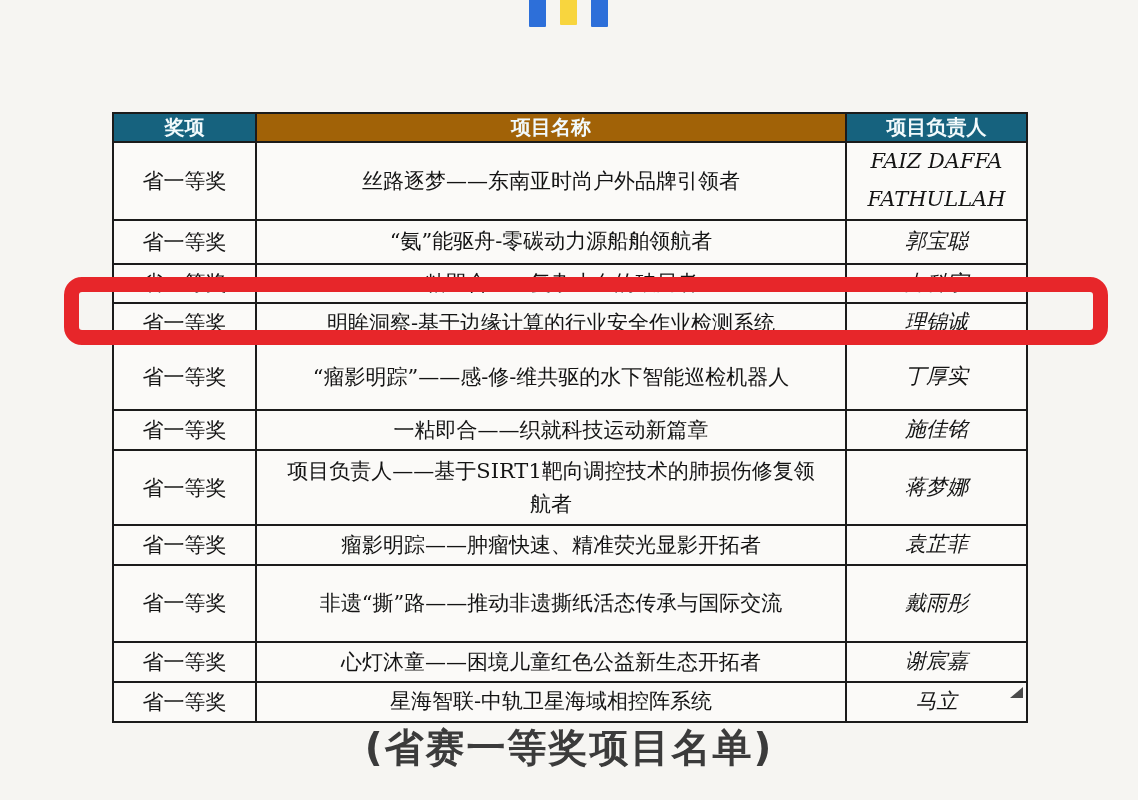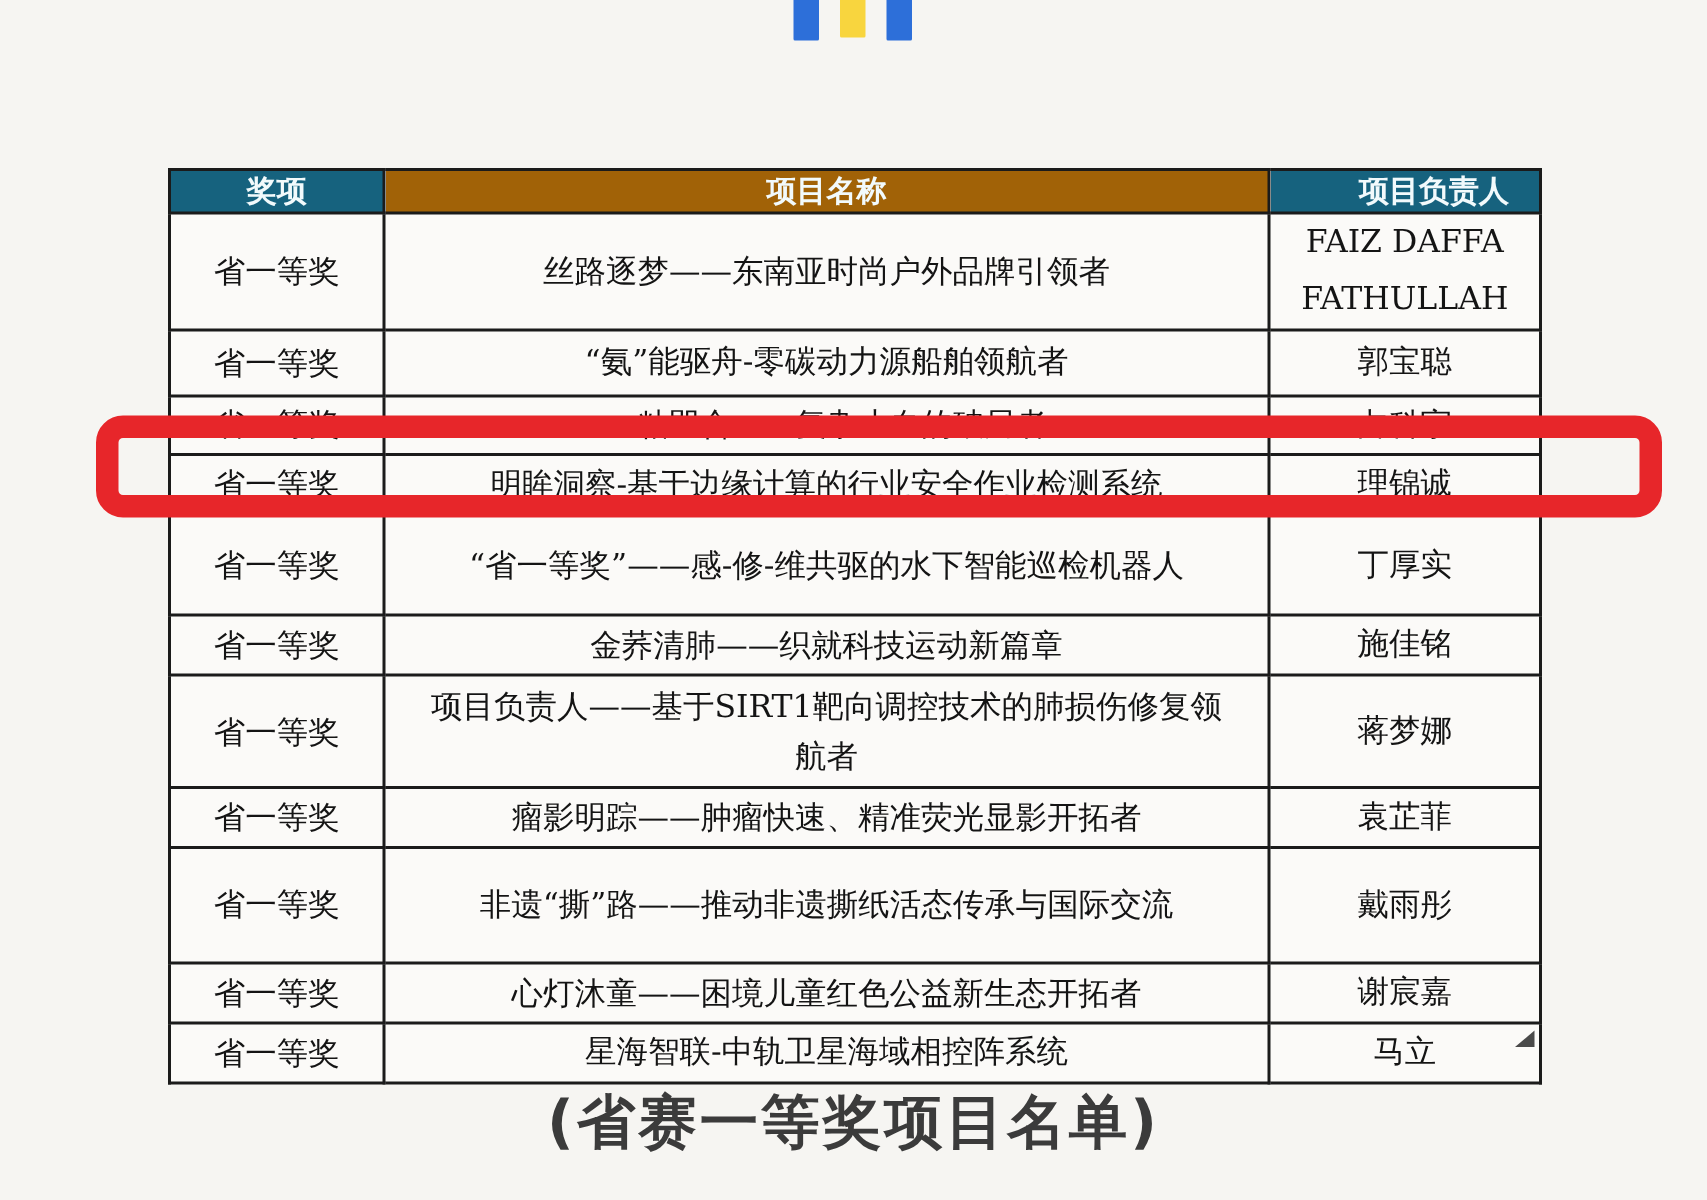--- a/index.html
+++ b/index.html
@@ -29,21 +29,21 @@
   thead tr{height:29px;}
   table.award th{
     color:#f2fafc;
     font-size:20px;font-weight:bold;
     font-family:"DejaVu Sans","Liberation Sans",sans-serif;
   }
   table.award td{
     color:#141414;font-size:21px;
     font-family:"DejaVu Serif","Liberation Serif",serif;
   }
-  td.c-leader{line-height:1.8;font-size:20px;}
+  td.c-leader{line-height:1.8;font-size:20px;font-style:italic;}
   td.c-project{line-height:1.55;margin-top:16px;}
   tbody tr:nth-child(1){height:77px;}
   tbody tr:nth-child(2){height:44px;}
   tbody tr:nth-child(3){height:34px;}
   tbody tr:nth-child(4){height:40px;}
   tbody tr:nth-child(5){height:67px;}
   tbody tr:nth-child(6){height:37px;}
   tbody tr:nth-child(7){height:75px;}
   tbody tr:nth-child(8){height:33px;}
   tbody tr:nth-child(9){height:77px;}
@@ -89,21 +89,21 @@
 <table class="award">
   <colgroup>
     <col style="width:143px">
       <col style="width:590px">
       <col style="width:181px">
   </colgroup>
   <thead>
     <tr>
       <th style="background: rgb(22, 98, 126);">奖项</th>
       <th style="background: #a16207;">项目名称</th>
-      <th style="background: rgb(22, 98, 126); text-align: right;">项目负责人</th>
+      <th style="background: rgb(22, 98, 126);">项目负责人</th>
     </tr>
   </thead>
   <tbody id="rows">
       <tr>
     <td class="c-award">省一等奖</td>
     <td class="c-project">丝路逐梦——东南亚时尚户外品牌引领者</td>
     <td class="c-leader">FAIZ DAFFA FATHULLAH</td>
   </tr>
       <tr>
     <td class="c-award">省一等奖</td>
@@ -115,26 +115,26 @@
     <td class="c-project">一粘即合——复杂止血的破局者</td>
     <td class="c-leader">占科宇</td>
   </tr>
       <tr>
     <td class="c-award">省一等奖</td>
     <td class="c-project">明眸洞察-基于边缘计算的行业安全作业检测系统</td>
     <td class="c-leader">理锦诚</td>
   </tr>
       <tr>
     <td class="c-award">省一等奖</td>
-    <td class="c-project">“省一等奖”——感-修-维共驱的水下智能巡检机器人</td>
+    <td class="c-project">“瘤影明踪”——感-修-维共驱的水下智能巡检机器人</td>
     <td class="c-leader">丁厚实</td>
   </tr>
       <tr>
     <td class="c-award">省一等奖</td>
-    <td class="c-project">金荞清肺——织就科技运动新篇章</td>
+    <td class="c-project">一粘即合——织就科技运动新篇章</td>
     <td class="c-leader">施佳铭</td>
   </tr>
       <tr>
     <td class="c-award">省一等奖</td>
     <td class="c-project">项目负责人——基于SIRT1靶向调控技术的肺损伤修复领航者</td>
     <td class="c-leader">蒋梦娜</td>
   </tr>
       <tr>
     <td class="c-award">省一等奖</td>
     <td class="c-project">瘤影明踪——肿瘤快速、精准荧光显影开拓者</td>

